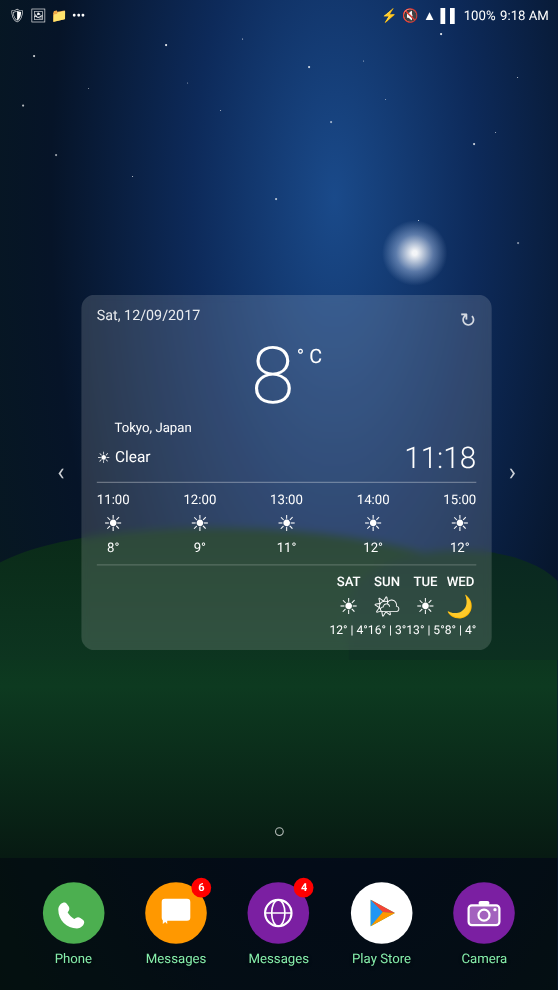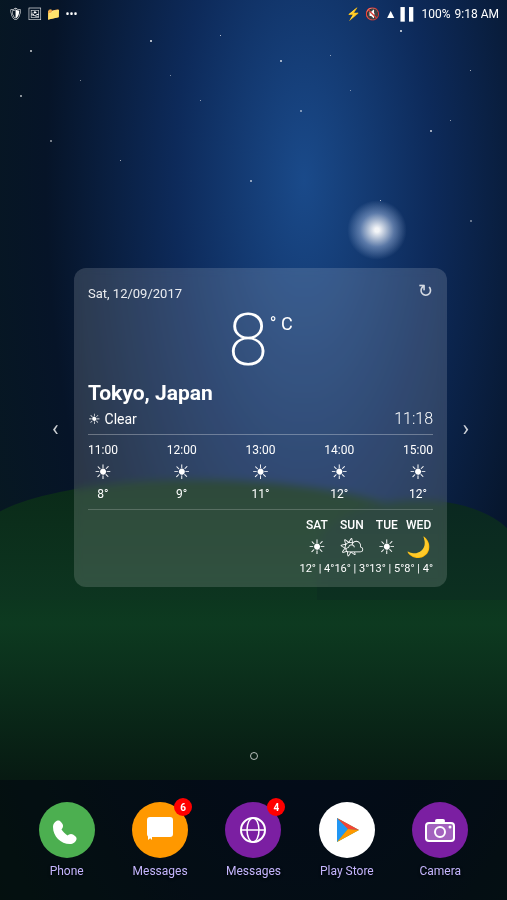--- a/index.html
+++ b/index.html
@@ -117,21 +117,21 @@
       border-radius: 12px;
       padding: 12px 14px;
       z-index: 10;
       backdrop-filter: blur(4px);
       color: white;
     }
 
     .widget-top {
       display: flex;
       justify-content: space-between;
-      align-items: flex-end;
+      align-items: flex-start;
       margin-bottom: 4px;
     }
     .widget-date {
       font-size: 13px;
       color: rgba(255,255,255,0.9);
     }
     .widget-refresh {
       font-size: 18px;
       cursor: pointer;
       color: rgba(255,255,255,0.8);
@@ -160,40 +160,41 @@
       top: 50%;
       transform: translateY(-50%);
       font-size: 22px;
       color: rgba(255,255,255,0.8);
       cursor: pointer;
     }
     .widget-nav-left { left: -22px; }
     .widget-nav-right { right: -22px; }
 
     .widget-location {
-      font-size: 21px;
-      font-weight: 700;
+      font-size: 12px;
+      font-weight: 400;
       margin-bottom: 4px;
+      margin-left: 16px;
     }
     .widget-condition-row {
       display: flex;
       justify-content: space-between;
       align-items: center;
       margin-bottom: 8px;
       border-bottom: 1px solid rgba(255,255,255,0.3);
       padding-bottom: 6px;
     }
     .widget-condition {
       display: flex;
       align-items: center;
       gap: 4px;
       font-size: 14px;
     }
     .widget-time {
-      font-size: 16px;
+      font-size: 27px;
       font-weight: 300;
     }
 
     
     .hourly-row {
       display: flex;
       justify-content: space-between;
       border-bottom: 1px solid rgba(255,255,255,0.2);
       padding-bottom: 8px;
       margin-bottom: 8px;
@@ -265,21 +266,21 @@
 
     .dock-app {
       display: flex;
       flex-direction: column;
       align-items: center;
       gap: 6px;
       cursor: pointer;
     }
 
     .dock-app-label {
-      color: #c4b5fd;
+      color: #86efac;
       font-size: 12px;
       text-shadow: 0 1px 3px rgba(0,0,0,0.8);
     }
 
     .app-icon {
       width: 56px;
       height: 56px;
       border-radius: 50%;
       display: flex;
       align-items: center;

